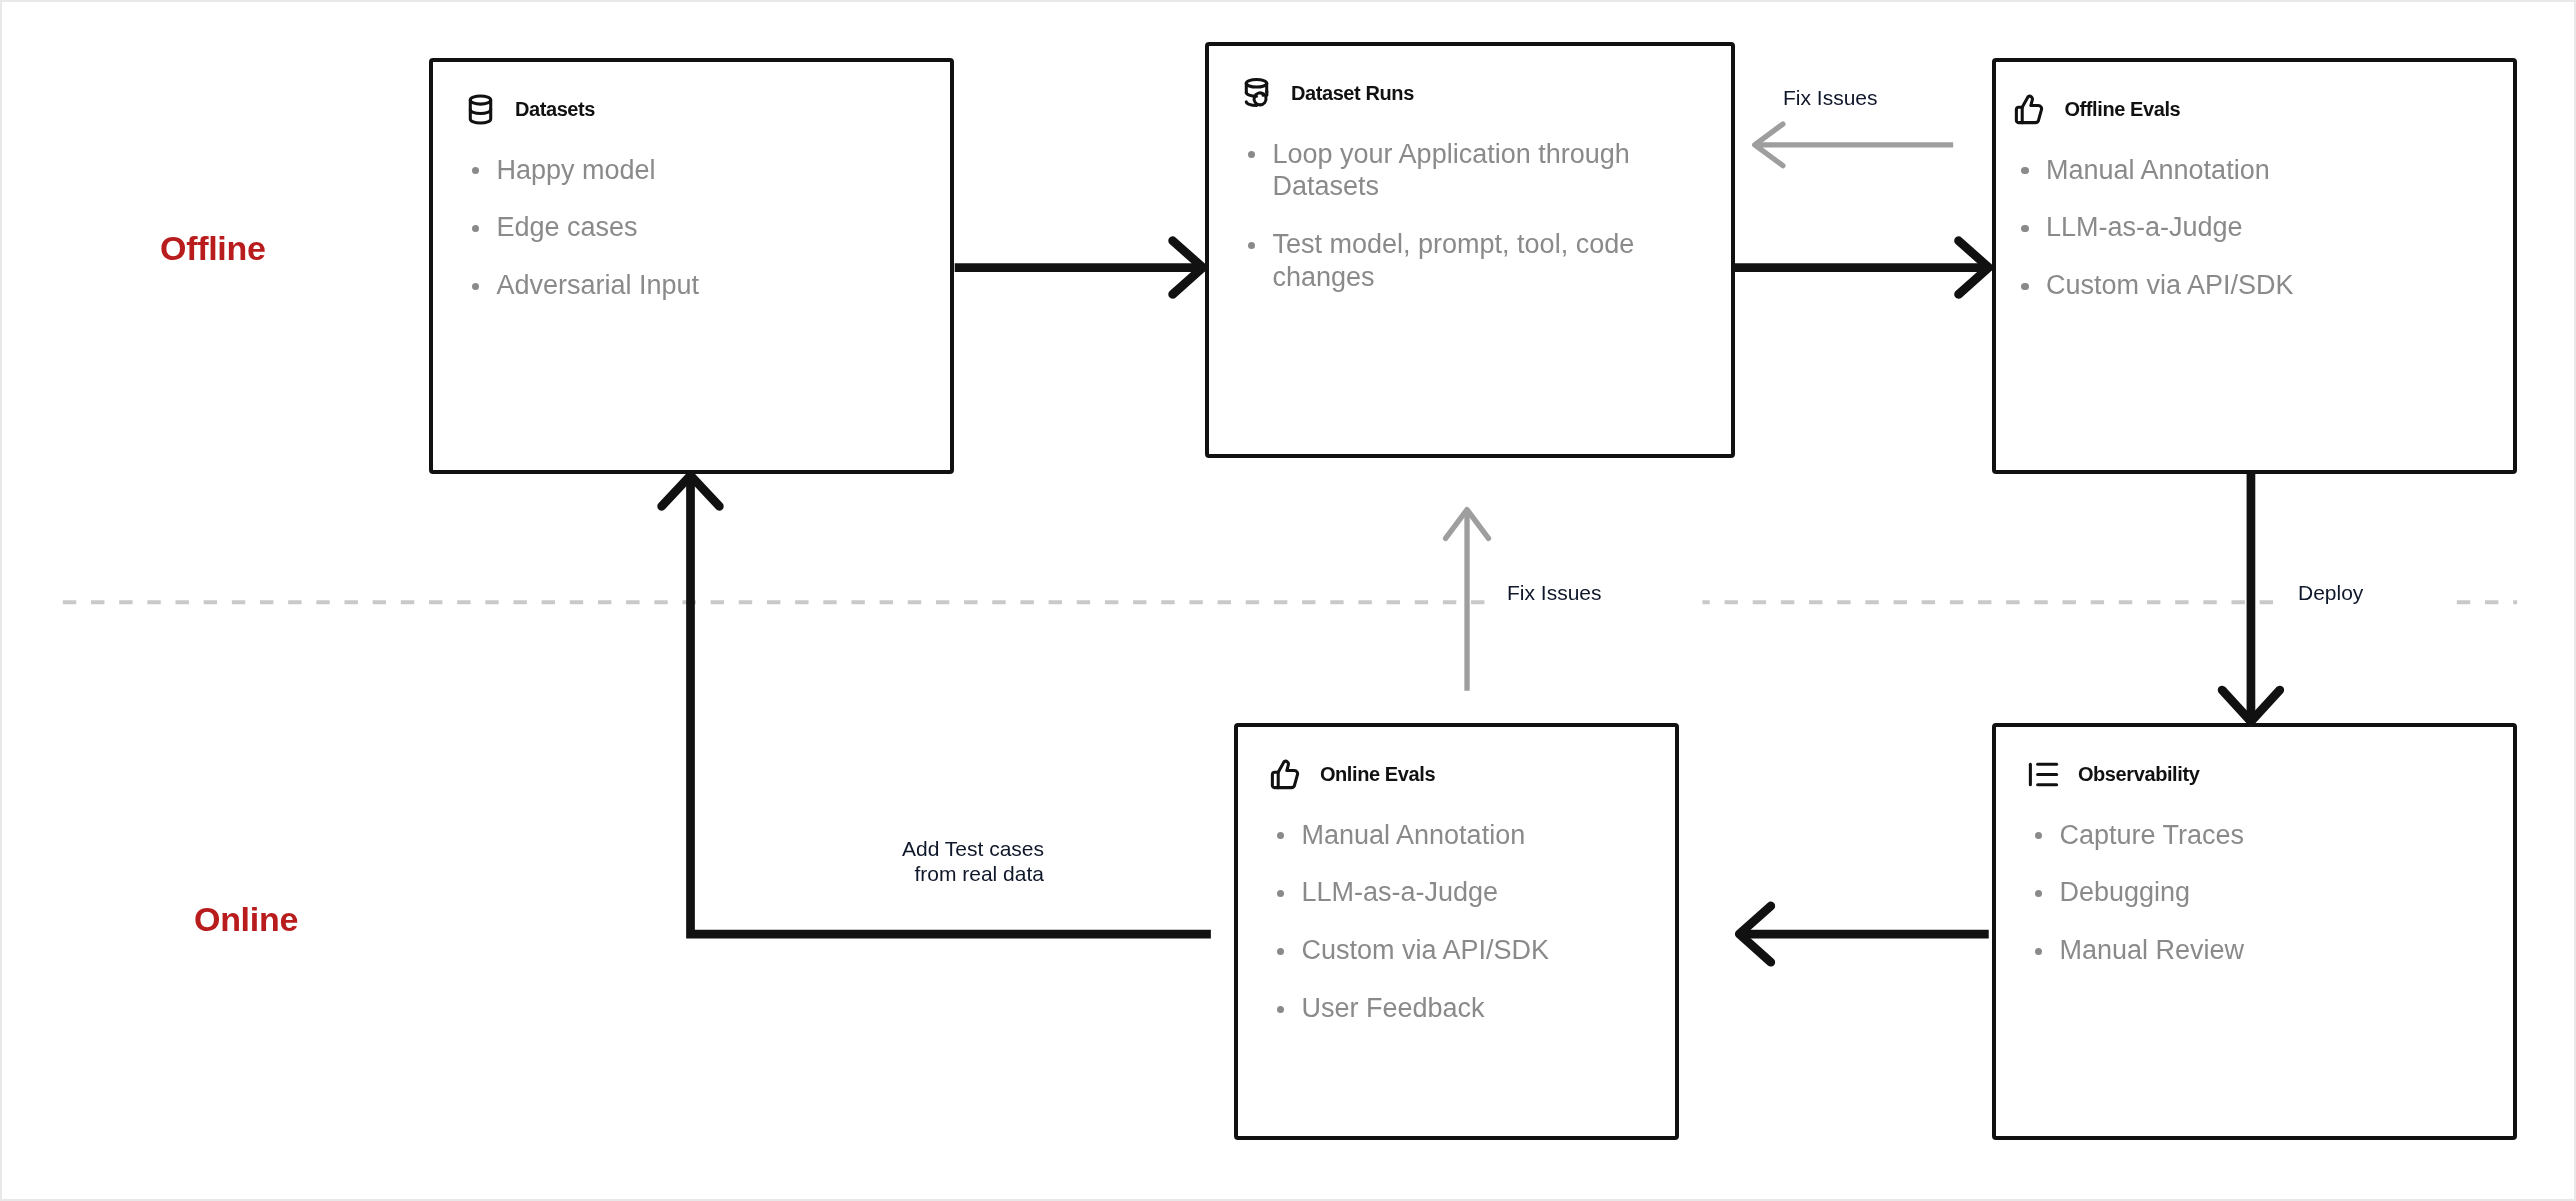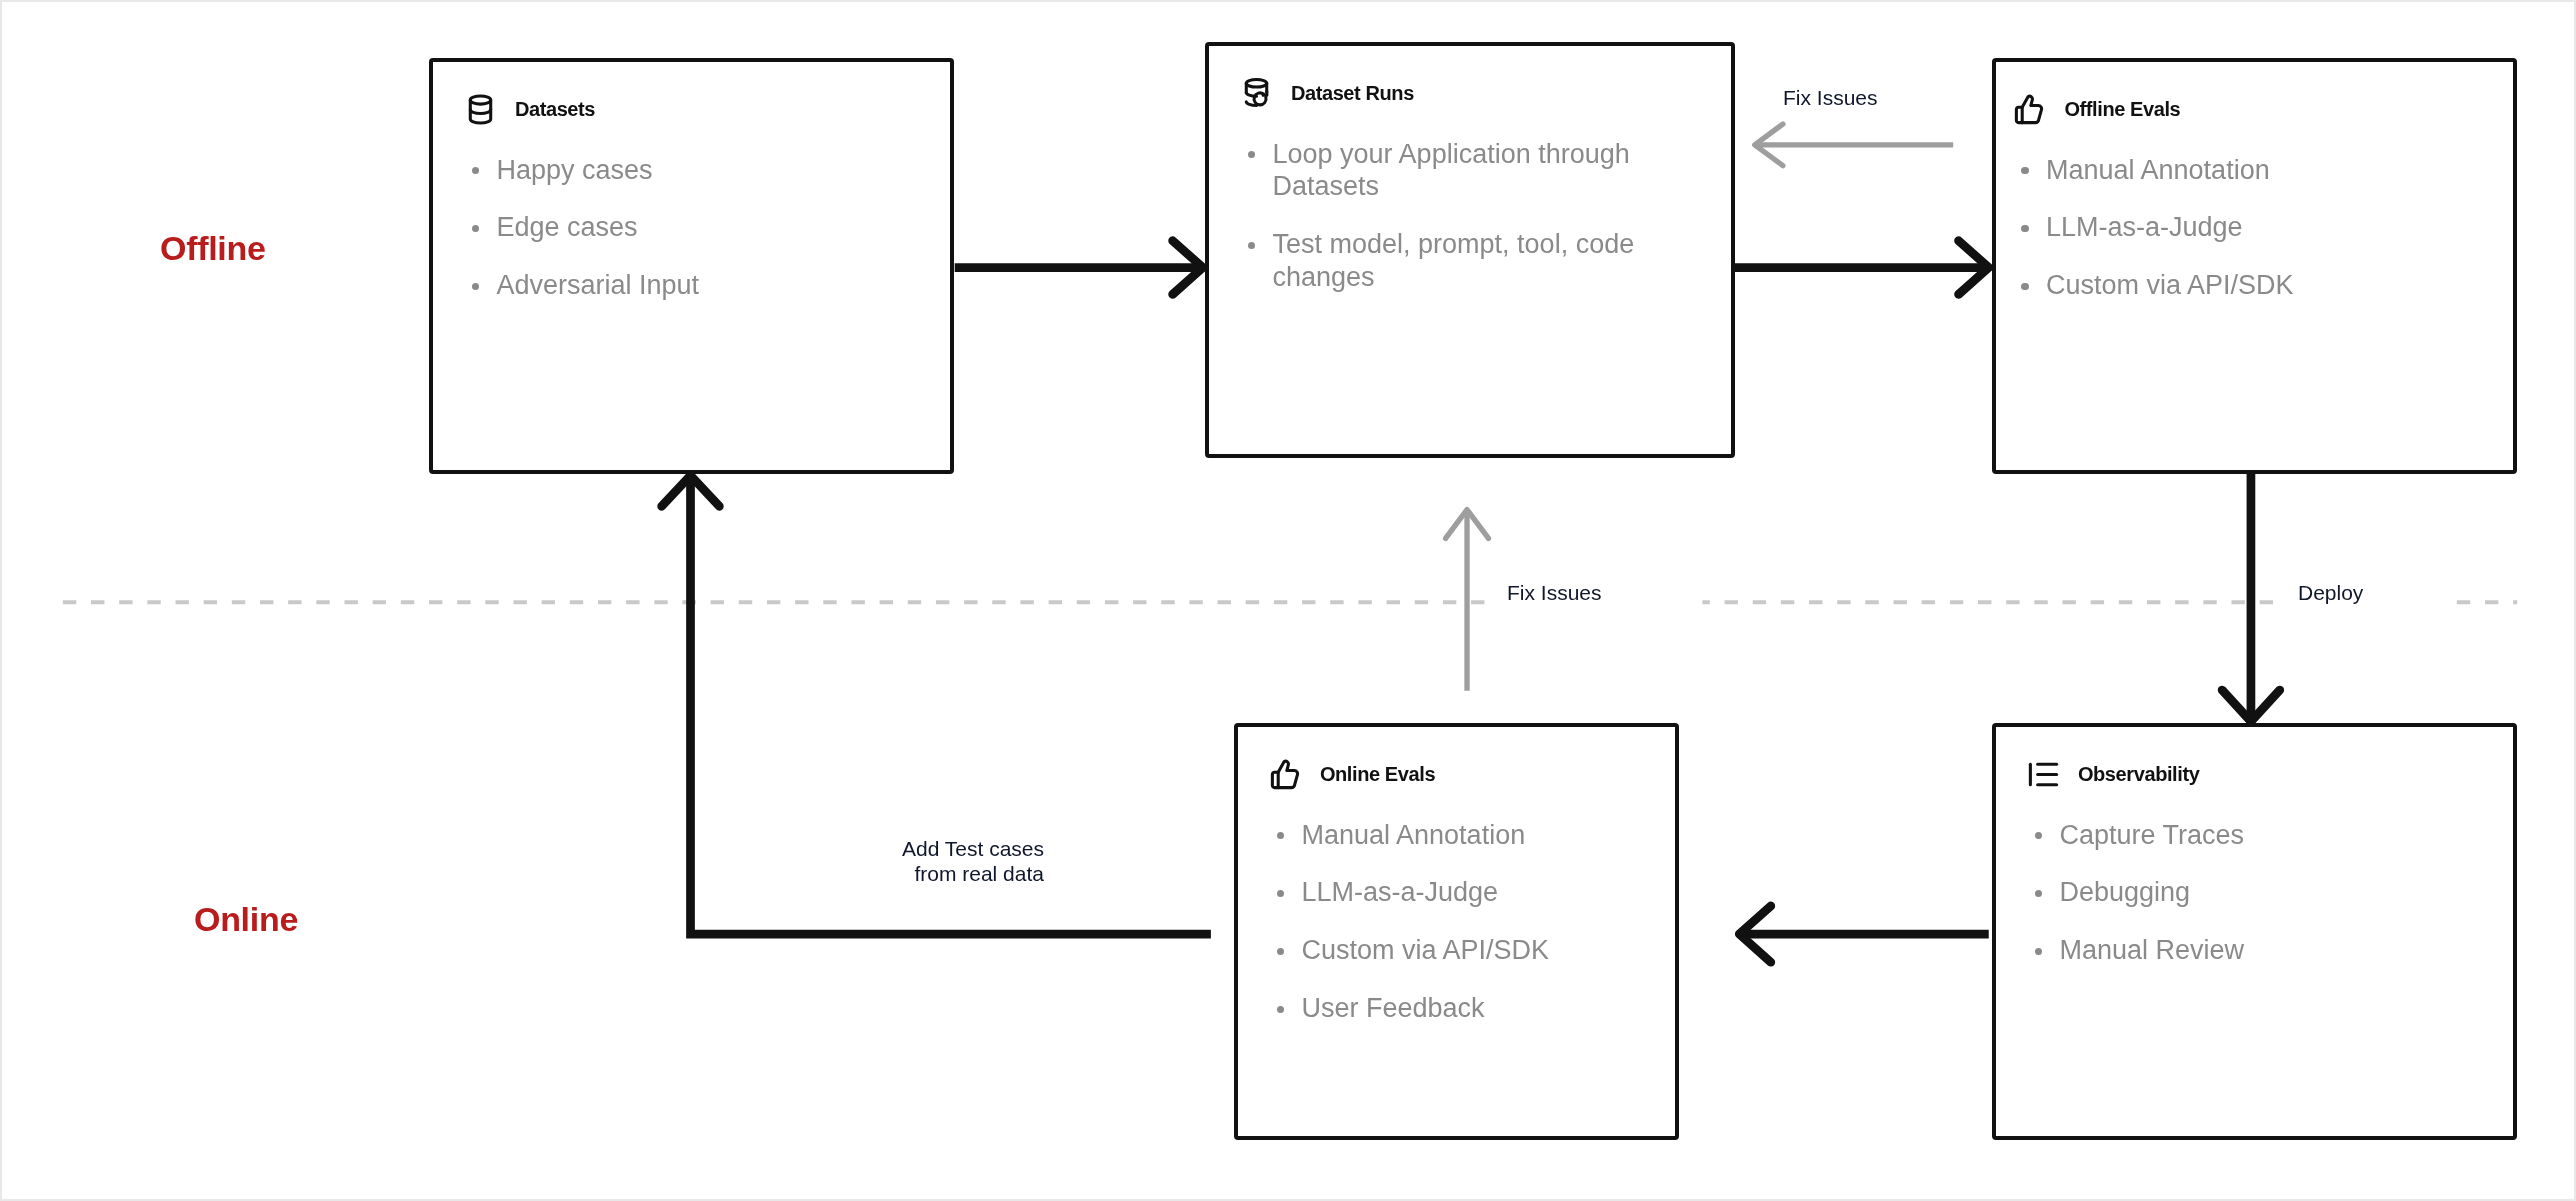--- a/index.html
+++ b/index.html
@@ -167,21 +167,21 @@
       <span class="node-icon">
         <svg viewBox="0 0 24 24" fill="none" stroke="currentColor" stroke-width="2.1" stroke-linecap="round" stroke-linejoin="round">
           <ellipse cx="12" cy="5.5" rx="7" ry="2.8"></ellipse>
           <path d="M5 5.5 v13 c0 1.55 3.13 2.8 7 2.8 s7 -1.25 7 -2.8 v-13"></path>
           <path d="M5 12 c0 1.55 3.13 2.8 7 2.8 s7 -1.25 7 -2.8"></path>
         </svg>
       </span>
       <span class="node-title">Datasets</span>
     </div>
     <ul class="bullets">
-      <li>Happy cases</li>
+      <li>Happy model</li>
       <li>Edge cases</li>
       <li>Adversarial Input</li>
     </ul>
   </div>
 
   <div class="node" id="node-dataset-runs">
     <div class="node-head">
       <span class="node-icon">
         <svg viewBox="0 0 24 24" fill="none" stroke="currentColor" stroke-width="2.1" stroke-linecap="round" stroke-linejoin="round">
           <ellipse cx="12" cy="5" rx="7" ry="2.6"></ellipse>

